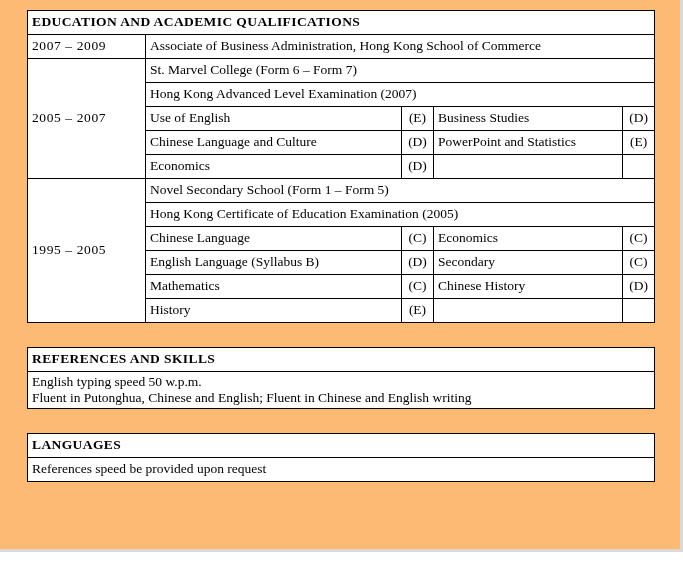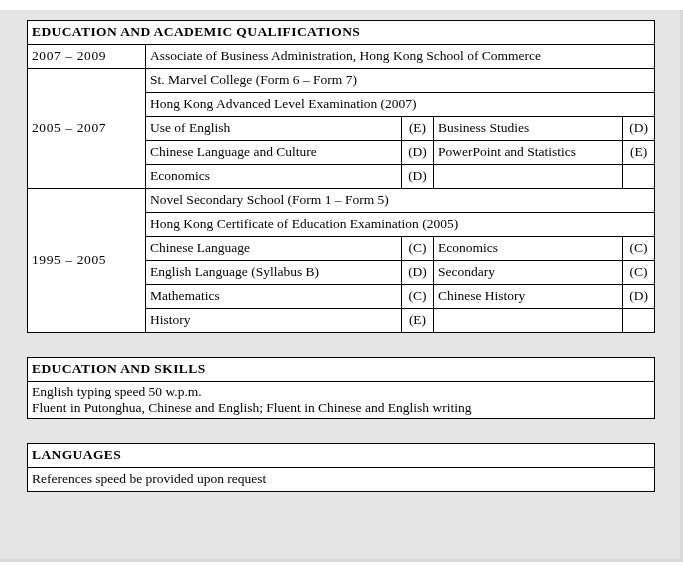--- a/index.html
+++ b/index.html
@@ -13,25 +13,24 @@
     font-family: "Liberation Serif", serif;
     color: #000000;
     position: relative;
     overflow: hidden;
   }
   .page {
     position: absolute;
     left: 0; top: 0;
     width: 683px;
     height: 552px;
-    background: #e5e5e5;
+    background: #fdba74;
     box-sizing: border-box;
     border-right: 3px solid #d9d9d9;
     border-bottom: 3px solid #d9d9d9;
-    margin-top: 10px;
   }
   .content {
     position: absolute;
     left: 27px;
     top: 10px;
     width: 627px;
   }
 
   table.doc {
     border-collapse: collapse;
@@ -163,21 +162,21 @@
     </table>
 
     <div class="gap"></div>
 
     <table class="doc block plain">
       <colgroup>
           <col style="width:627px">
         </colgroup>
       <tbody>
         <tr class="section-title">
-          <td>EDUCATION AND SKILLS</td>
+          <td>REFERENCES AND SKILLS</td>
         </tr>
         <tr class="twoline">
           <td>
             <span>English typing speed 50 w.p.m.</span><br>
             <span>Fluent in Putonghua, Chinese and English; Fluent in Chinese and English writing</span>
           </td>
         </tr>
       </tbody>
     </table>
 

